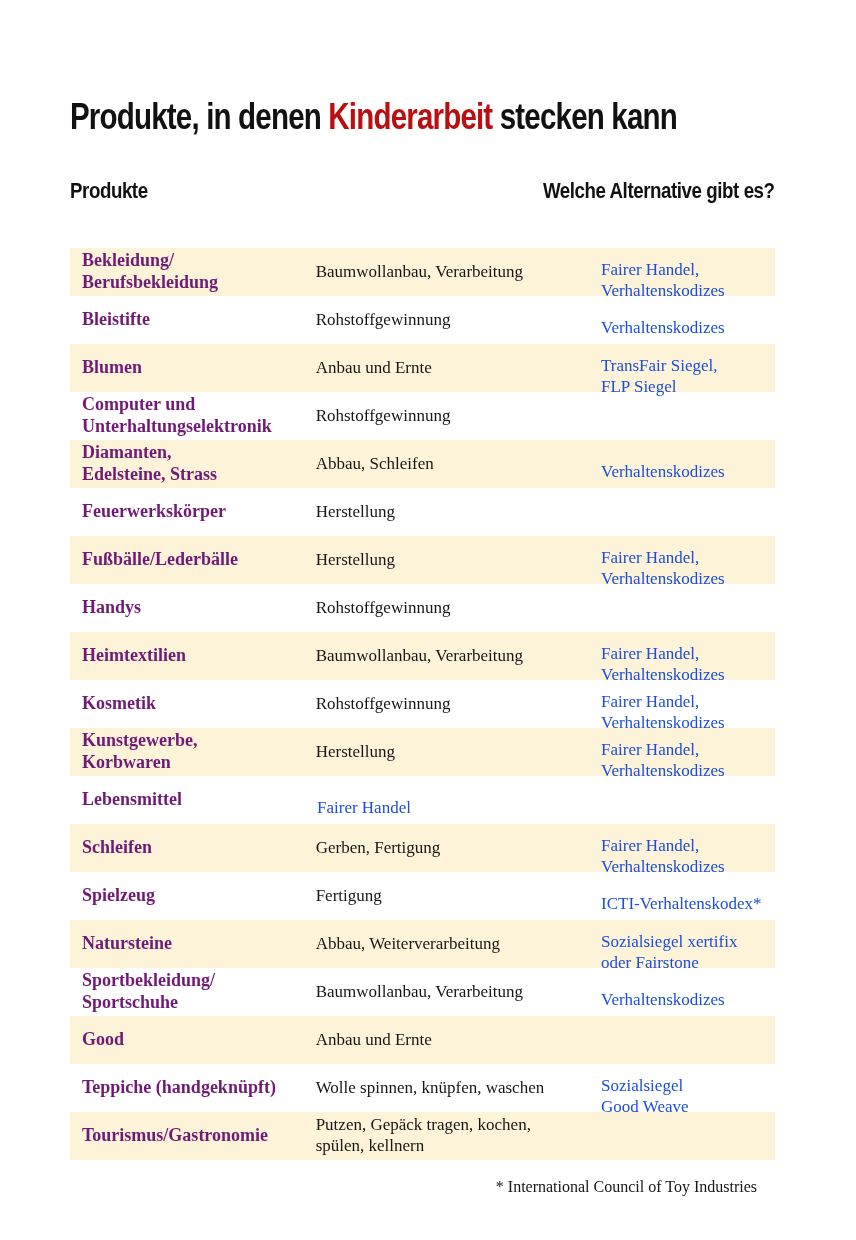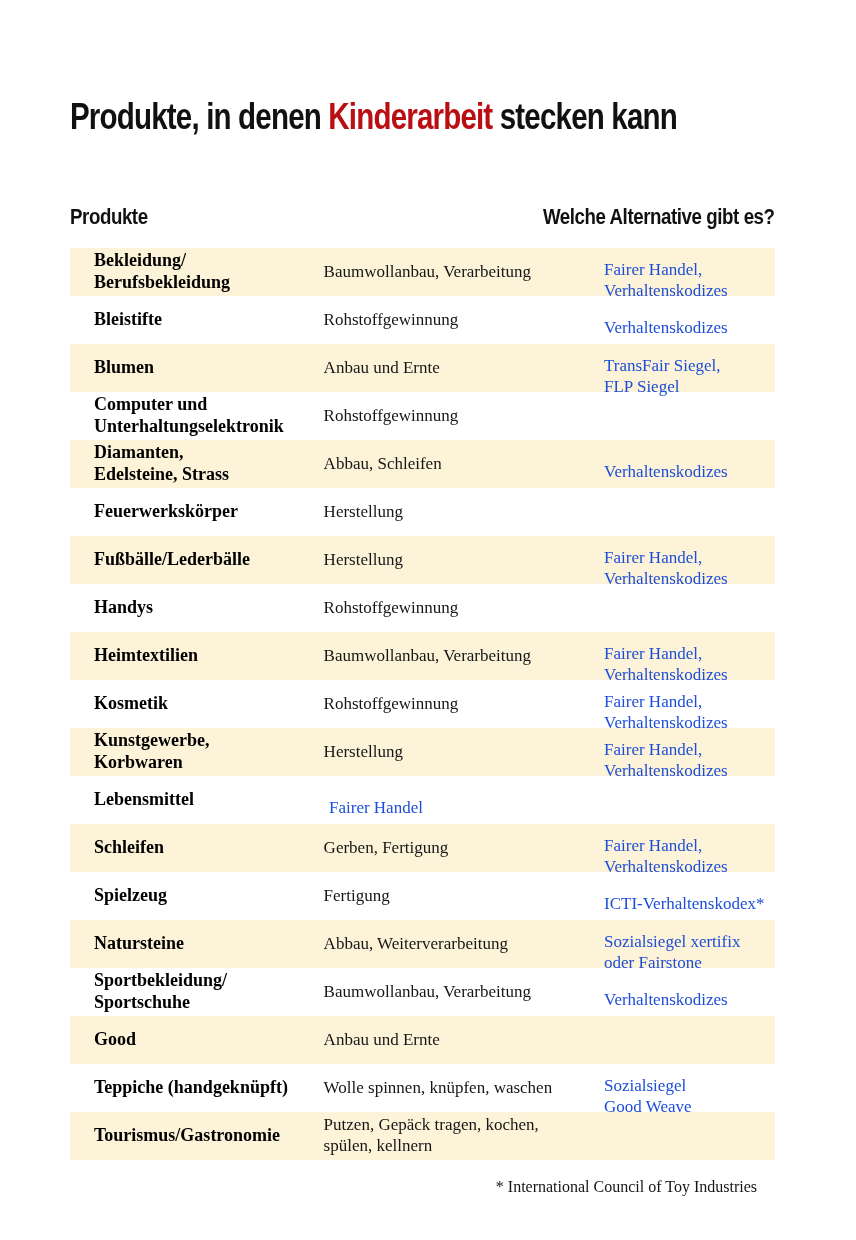--- a/index.html
+++ b/index.html
@@ -23,21 +23,21 @@
     white-space: nowrap;
     transform: scaleX(0.82);
     transform-origin: left center;
     color: #111111;
   }
   .title .hl { color: #b90f12; }
   
   .colheads {
     position: absolute;
     left: 70px;
-    top: 204px;
+    top: 178px;
     width: 705px;
     display: flex;
     justify-content: space-between;
     font-family: "Liberation Sans", sans-serif;
     font-weight: bold;
     font-size: 22px;
     letter-spacing: -0.5px;
     color: #111111;
   }
   .colheads .left  { transform: scaleX(0.85); transform-origin: left center;  white-space: nowrap; }
@@ -55,24 +55,24 @@
     height: 48px;
     background: #ffffff;
   }
   .row:nth-child(odd) { background: #fdf3d8; }
   .cell {
     white-space: pre-line;
     line-height: 1.22;
   }
   .cell.product {
     width: 235px;
-    padding-left: 24px;
+    padding-left: 12px;
     font-weight: bold;
     font-size: 18px;
-    color: #000000;
+    color: #701a75;
   }
   .cell.process {
     width: 287px;
     font-size: 17px;
     color: #161616;
   }
   .cell.alternative {
     width: 175px;
     font-size: 17px;
     color: #1d4ed8;

